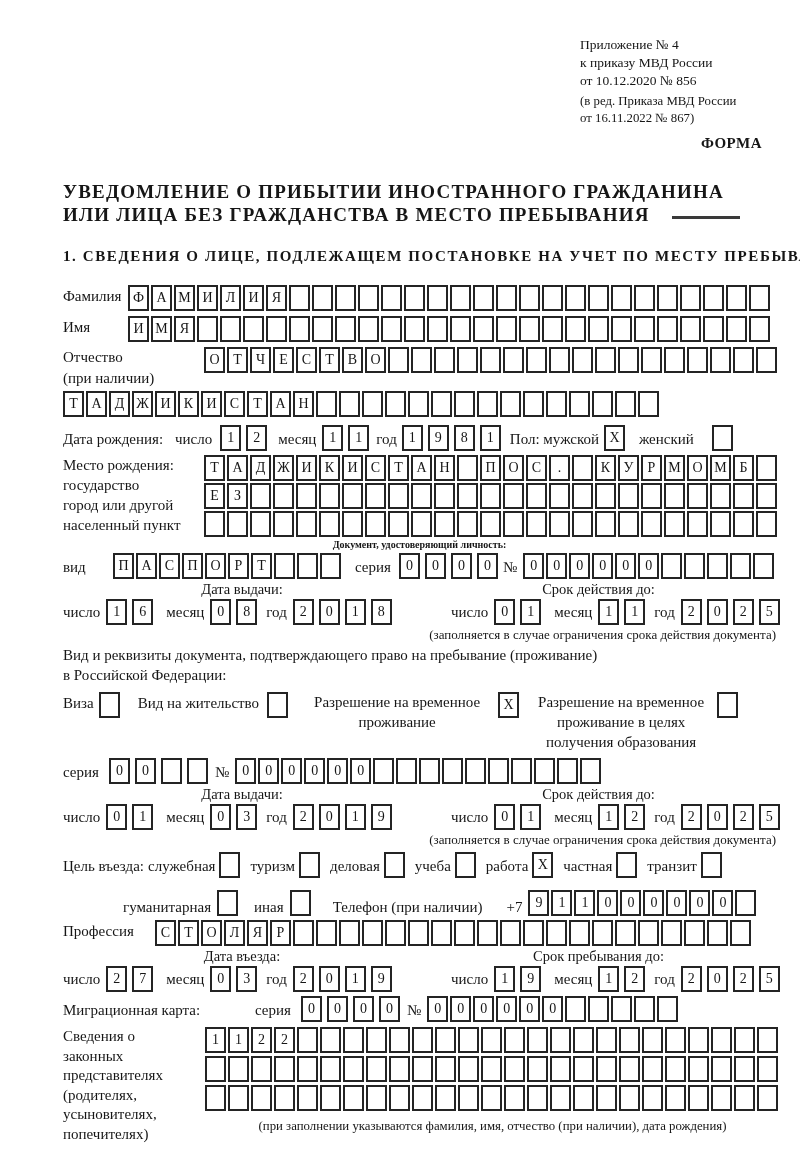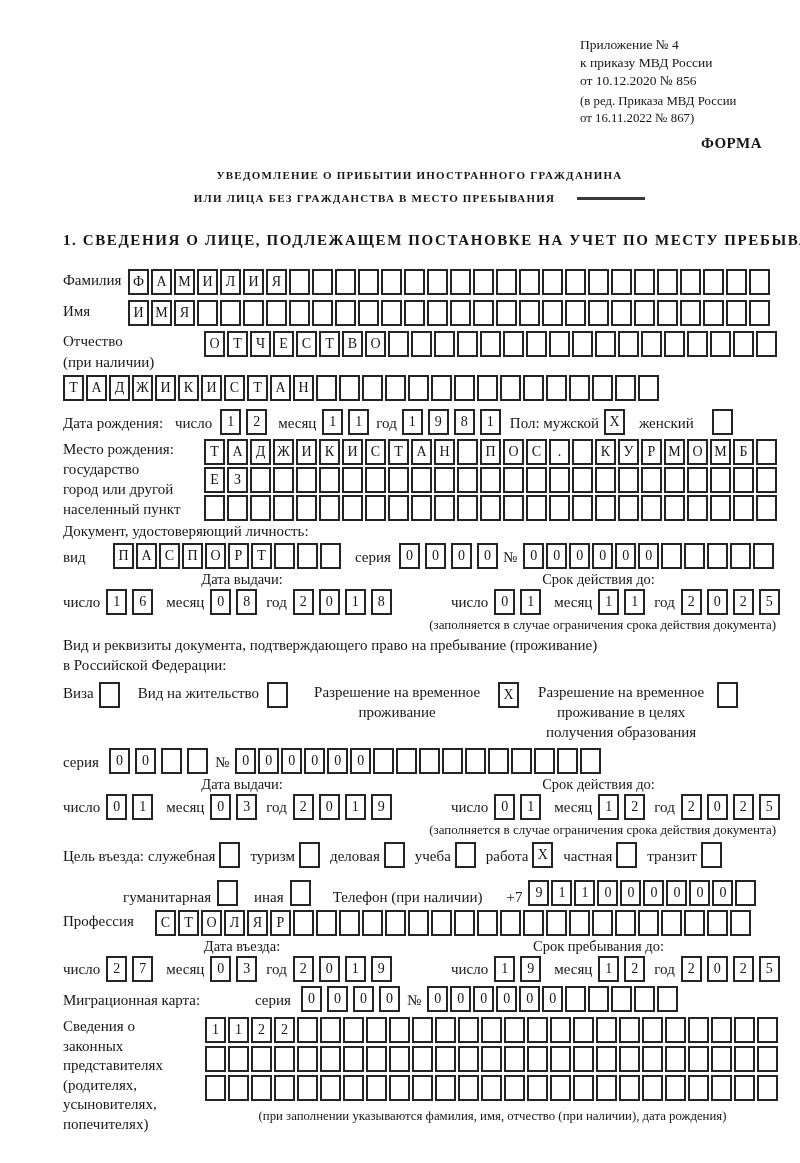--- a/index.html
+++ b/index.html
@@ -5,35 +5,35 @@
   html,body{margin:0;padding:0;background:#e8e8e8;}
   .page{
     width:800px;height:1163px;background:#ffffff;color:#161616;
     font-family:"Liberation Serif","DejaVu Serif",serif;
     box-sizing:border-box;padding:36px 24px 0 63px;
     position:relative;overflow:hidden;margin:0 auto;
   }
   .hdr{margin-left:auto;width:196px;font-size:13.5px;line-height:18px;}
   .hdr-sub{font-size:12.8px;line-height:17px;margin-top:3px;}
   .forma{text-align:right;padding-right:14px;font-weight:bold;font-size:15px;margin-top:8px;letter-spacing:.5px;}
-  .title{text-align:center;font-weight:bold;font-size:11px;letter-spacing:1.2px;margin-top:12px;line-height:23px;}
+  .title{font-weight:bold;font-size:19px;letter-spacing:1.2px;margin-top:28px;line-height:23px;}
   .tl-underline{display:inline-block;width:68px;border-bottom:3px solid #3a3a3a;margin-left:22px;margin-bottom:2px;}
   .sec-h{font-weight:bold;font-size:15px;letter-spacing:1.6px;margin-top:22px;white-space:nowrap;}
   .row{display:flex;align-items:flex-start;}
   .lbl{font-size:15px;padding-top:3px;flex:0 0 auto;}
   .lbl2{font-size:15px;line-height:21px;flex:0 0 auto;}
   .cells{display:flex;flex:0 0 auto;}
   .cell{
     flex:0 0 auto;width:17px;height:22px;border:2px solid #242424;margin-right:2px;
     display:flex;align-items:center;justify-content:center;
     font-size:14px;background:#fff;
   }
   .dc .cell{margin-right:5px;}
   .cb{padding-top:0;}
-  .center-b{font-weight:normal;font-size:15px;}
+  .center-b{text-align:center;font-weight:bold;font-size:10px;}
   .bh{font-size:14.5px;}
   .note{width:100%;text-align:right;font-size:13px;margin-top:2px;}
   .para{font-size:15px;}
   .dg{display:flex;align-items:center;flex:0 0 auto;}
   .dg .t{font-size:15px;margin-right:6px;}
   .opt-lines{font-size:15px;line-height:20px;text-align:center;flex:0 0 auto;}
   .foot{font-size:12.8px;margin-top:8px;width:575px;text-align:center;}
 </style>
 </head>
 <body>

